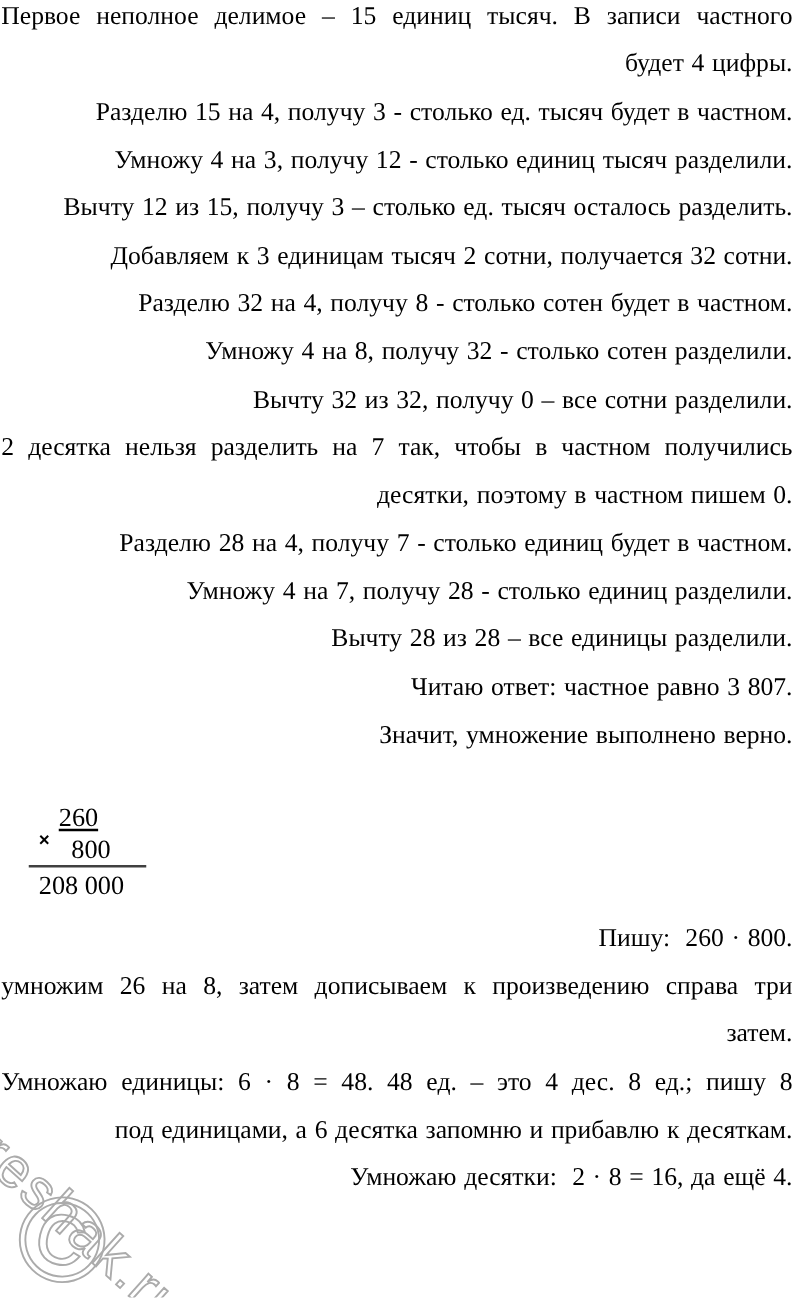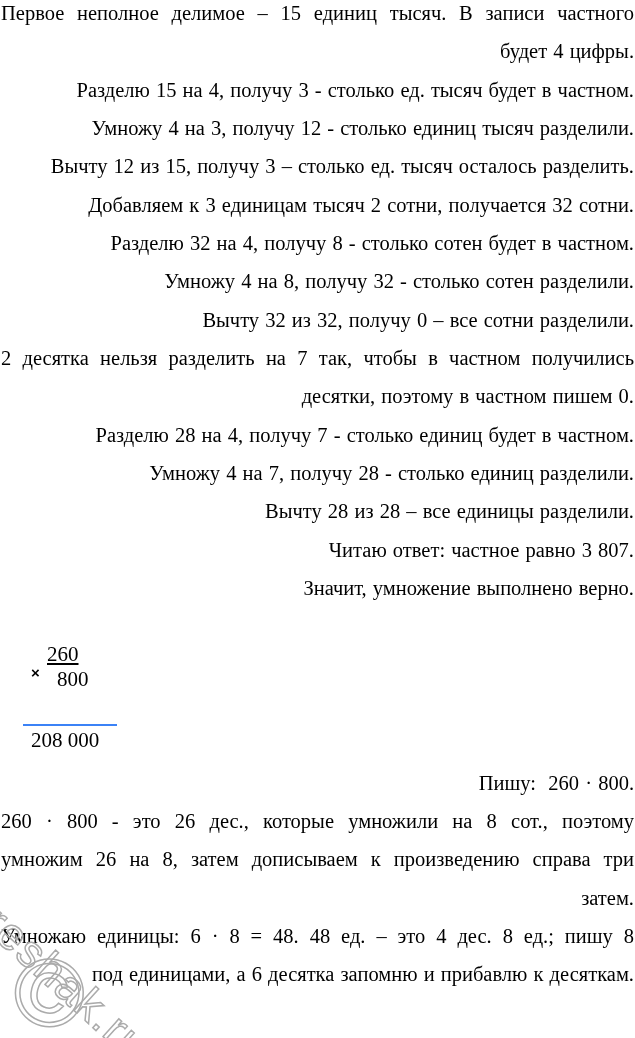--- a/index.html
+++ b/index.html
@@ -45,23 +45,22 @@
     font-family: "Liberation Sans", sans-serif;
     font-size: 15px;
     font-weight: bold;
   }
   .mult .m-row1 { line-height: 25px; padding-left: 24px; text-decoration: underline; }
   .mult .m-row2 { line-height: 25px; padding-left: 34px; }
   .mult .m-row3 {
     line-height: 24px;
     padding-left: 8px;
     padding-top: 2px;
-    border-top: 2px solid #3b82f6;
+    border-top: 2px solid #404040;
     white-space: nowrap;
-    margin-top: 32px;
   }
   .bottom-block { margin-top: 12px; }
   
   .watermark { pointer-events: none; }
   .wm-text {
     position: absolute;
     left: 8px; top: 896px;
     font-family: "Liberation Sans", sans-serif;
     font-size: 45px;
     letter-spacing: 2px;
@@ -108,25 +107,25 @@
 
   <div class="mult">
     <span class="m-sign">×</span>
     <div class="m-row1">260</div>
     <div class="m-row2">800</div>
     <div class="m-row3">208&nbsp;000</div>
   </div>
 
   <div class="bottom-block">
     <div class="tline">Пишу:&nbsp; 260&nbsp;·&nbsp;800.</div>
-    <div class="tline stretch">260 · 800  - это 26 дес., которые умножили на 8 сот., поэтому</div>
     <div class="tline stretch">умножим 26 на 8, затем дописываем к произведению справа три</div>
     <div class="tline">затем.</div>
     <div class="tline stretch">Умножаю единицы:  6 · 8 = 48. 48 ед. – это 4 дес. 8 ед.; пишу 8</div>
     <div class="tline">под единицами, а 6 десятка запомню и прибавлю к десяткам.</div>
+    <div class="tline">Умножаю десятки:&nbsp; 2&nbsp;·&nbsp;8&nbsp;=&nbsp;16, да ещё 4.</div>
   </div>
 
 </div>
 
 <div class="watermark">
   <span class="wm-copy">©</span>
   <span class="wm-text">reshak.ru</span>
 </div>
 
 </body></html>

